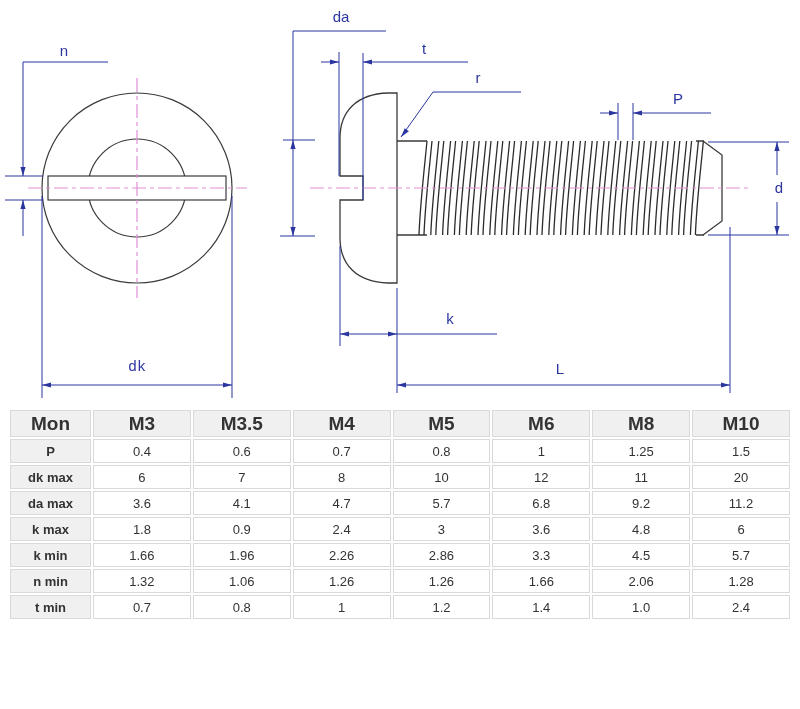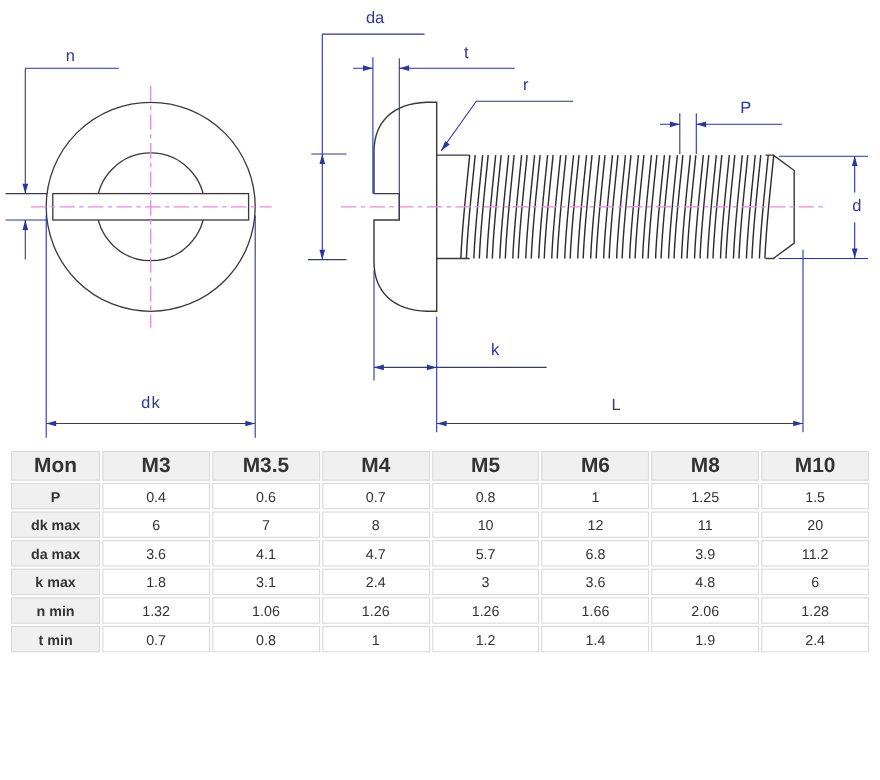--- a/index.html
+++ b/index.html
@@ -172,47 +172,57 @@
         <td data-name="value-cell">11</td>
         <td data-name="value-cell">20</td>
       </tr>
       <tr data-name="table-row">
         <th data-name="row-label">da max</th>
         <td data-name="value-cell">3.6</td>
         <td data-name="value-cell">4.1</td>
         <td data-name="value-cell">4.7</td>
         <td data-name="value-cell">5.7</td>
         <td data-name="value-cell">6.8</td>
-        <td data-name="value-cell">3.9</td>
+        <td data-name="value-cell">9.2</td>
         <td data-name="value-cell">11.2</td>
       </tr>
       <tr data-name="table-row">
         <th data-name="row-label">k max</th>
         <td data-name="value-cell">1.8</td>
-        <td data-name="value-cell">3.1</td>
+        <td data-name="value-cell">0.9</td>
         <td data-name="value-cell">2.4</td>
         <td data-name="value-cell">3</td>
         <td data-name="value-cell">3.6</td>
         <td data-name="value-cell">4.8</td>
         <td data-name="value-cell">6</td>
+      </tr>
+      <tr data-name="table-row">
+        <th data-name="row-label">k min</th>
+        <td data-name="value-cell">1.66</td>
+        <td data-name="value-cell">1.96</td>
+        <td data-name="value-cell">2.26</td>
+        <td data-name="value-cell">2.86</td>
+        <td data-name="value-cell">3.3</td>
+        <td data-name="value-cell">4.5</td>
+        <td data-name="value-cell">5.7</td>
       </tr>
       <tr data-name="table-row">
         <th data-name="row-label">n min</th>
         <td data-name="value-cell">1.32</td>
         <td data-name="value-cell">1.06</td>
         <td data-name="value-cell">1.26</td>
         <td data-name="value-cell">1.26</td>
         <td data-name="value-cell">1.66</td>
         <td data-name="value-cell">2.06</td>
         <td data-name="value-cell">1.28</td>
       </tr>
       <tr data-name="table-row">
         <th data-name="row-label">t min</th>
         <td data-name="value-cell">0.7</td>
         <td data-name="value-cell">0.8</td>
         <td data-name="value-cell">1</td>
         <td data-name="value-cell">1.2</td>
         <td data-name="value-cell">1.4</td>
-        <td data-name="value-cell">1.9</td>
+        <td data-name="value-cell">1.0</td>
         <td data-name="value-cell">2.4</td>
       </tr>
     </tbody>
   </table>
 
 </body></html>

